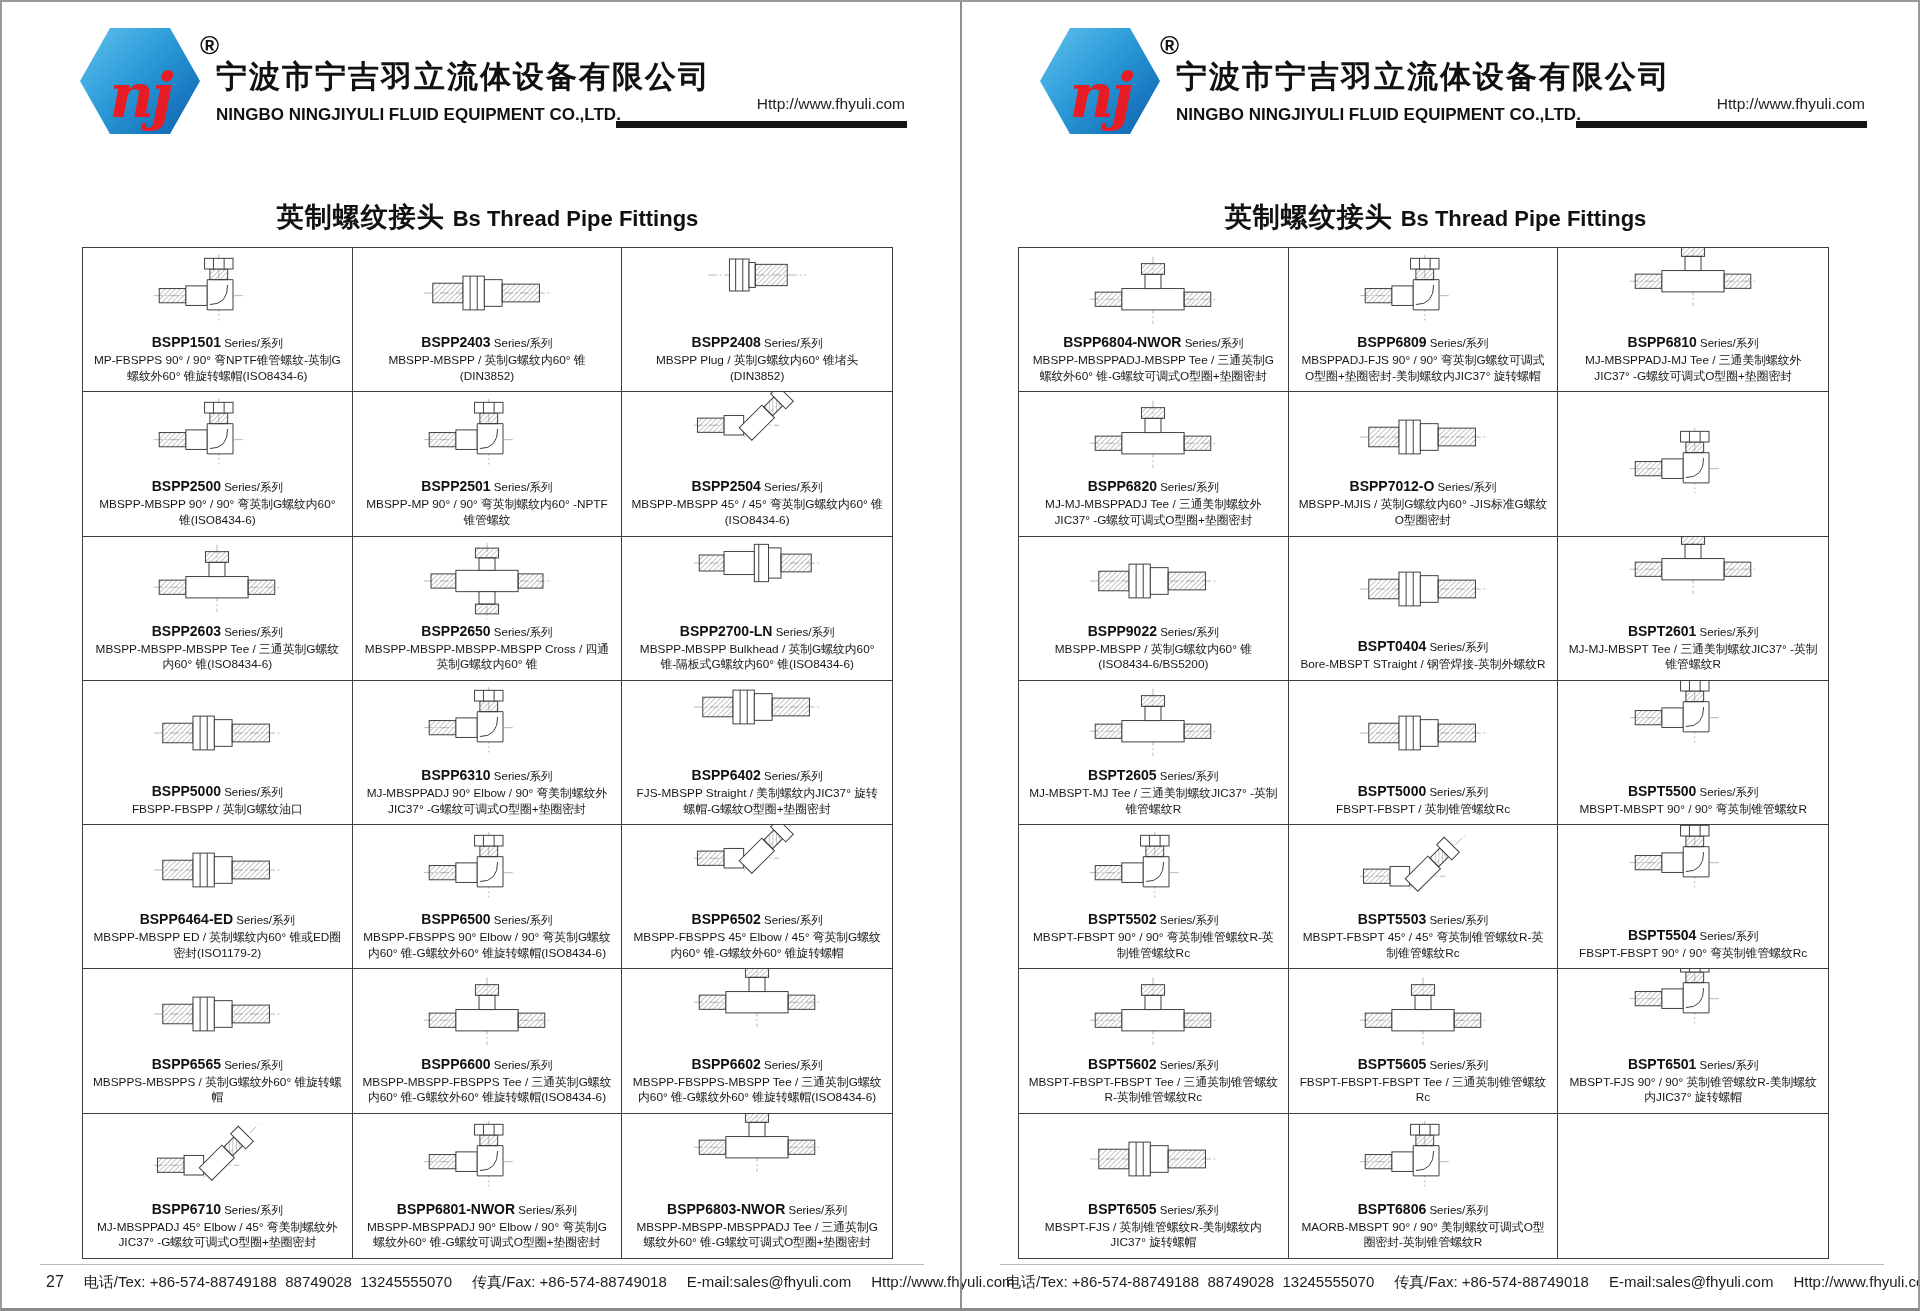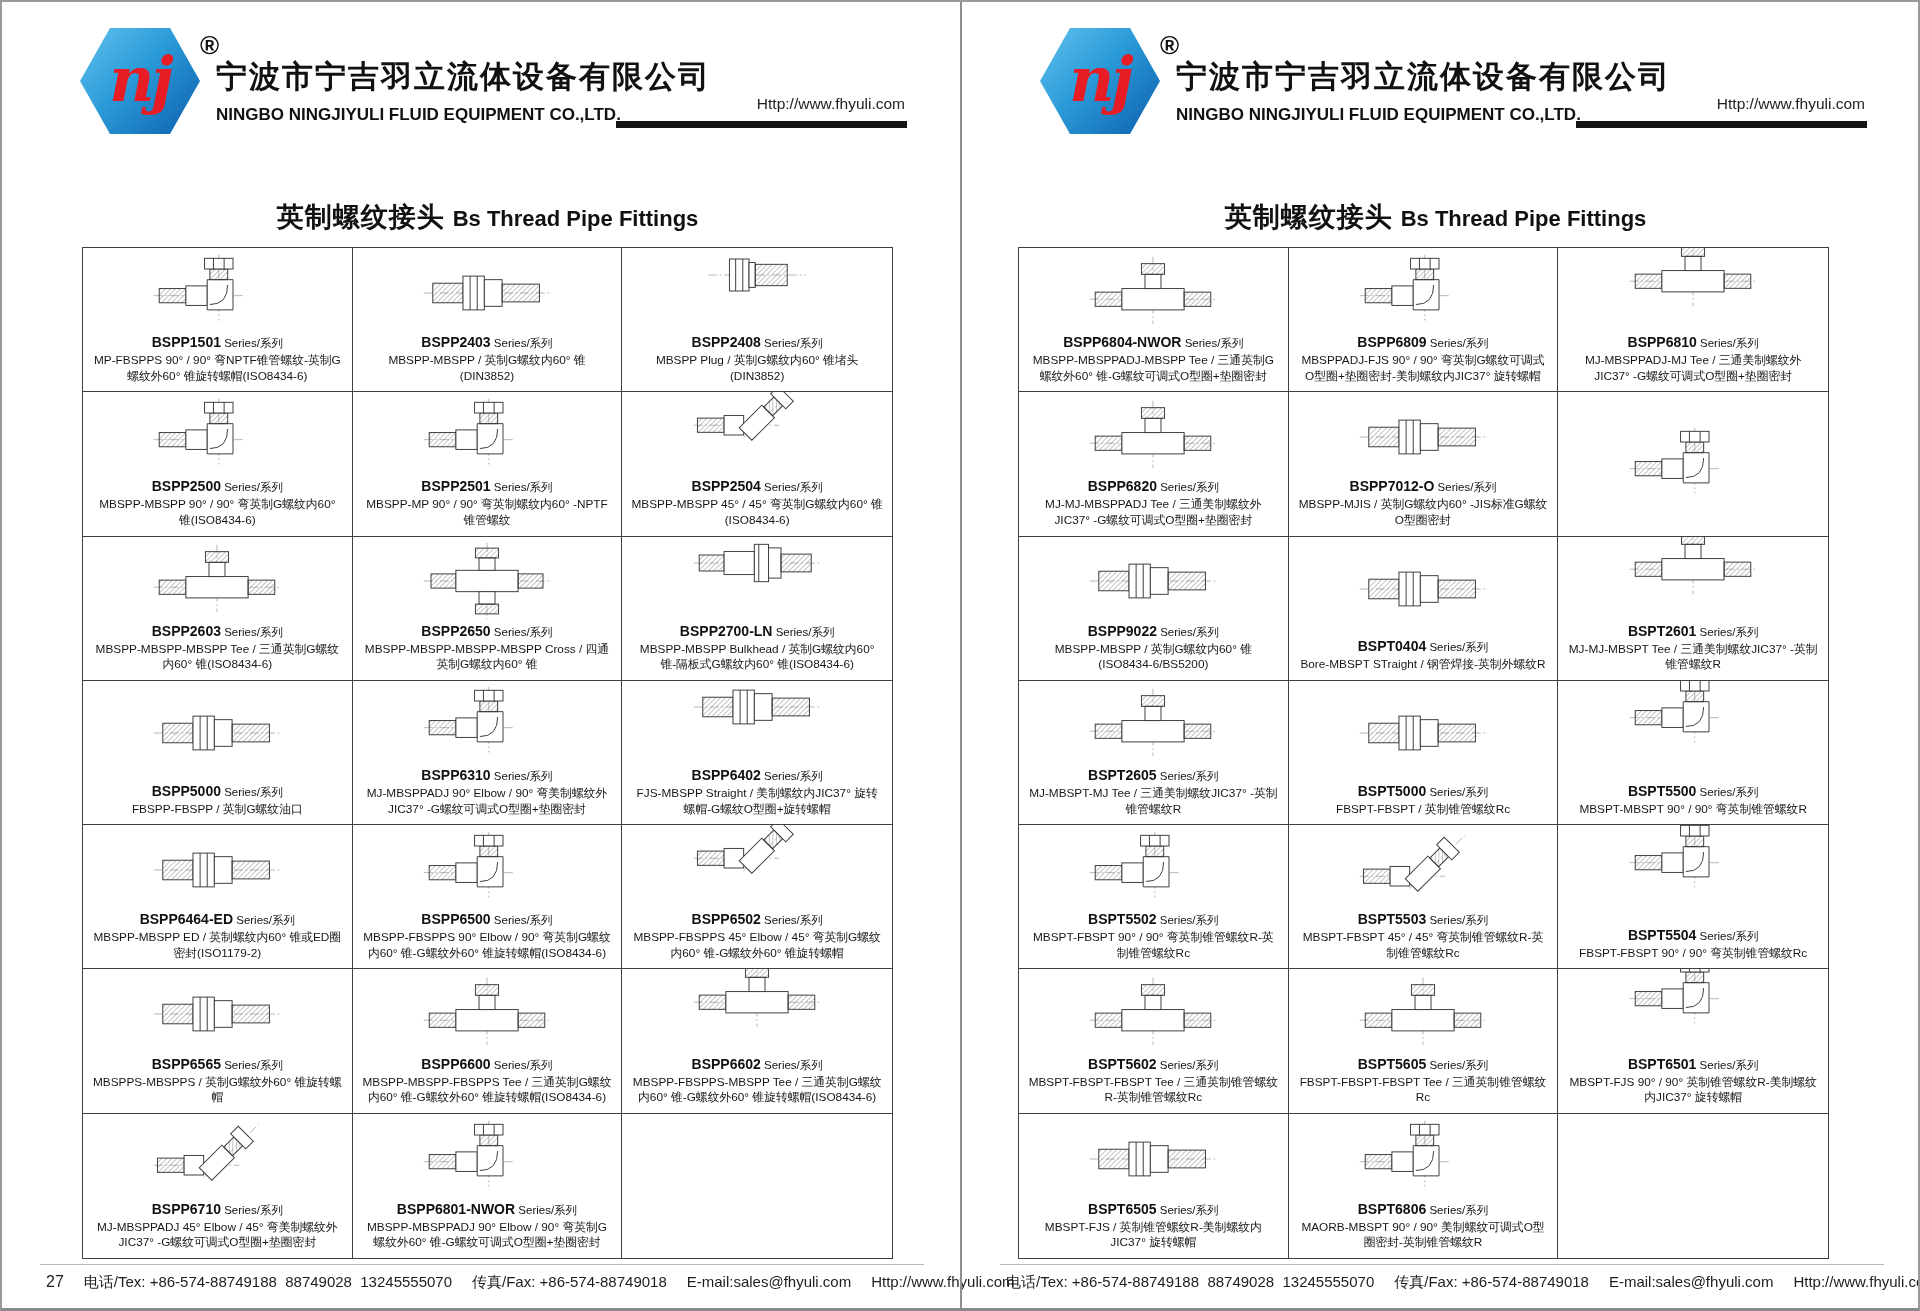--- a/index.html
+++ b/index.html
@@ -16,21 +16,21 @@
   .page { position: absolute; top: 0; width: 960px; height: 1311px; }
   .page-left  { left: 0; }
   .page-right { left: 960px; }
   .mid-divider { position: absolute; left: 958px; top: 0; width: 2px; height: 1311px; background: #8f8f8f; }
 
   
   .hex {
     position: absolute; left: 78px; top: 26px; width: 120px; height: 106px;
     background: linear-gradient(135deg, #62c1ee 0%, #2b9bd8 45%, #0c5fae 100%);
     clip-path: polygon(25% 0, 75% 0, 100% 50%, 75% 100%, 25% 100%, 0 50%);
-    display: flex; align-items: center; justify-content: center;
+    display: flex; align-items: flex-end; justify-content: center;
   }
   .nj {
     color: #e81c24; font-size: 62px; font-weight: bold; font-style: italic;
     font-family: "DejaVu Serif", "Liberation Serif", serif; letter-spacing: -3px;
     transform: translateY(-2px);
   }
   .reg { position: absolute; left: 198px; top: 28px; font-size: 26px; font-weight: bold; color: #111; }
   .company { position: absolute; left: 214px; top: 54px; }
   .company .cn { font-size: 31px; font-weight: bold; letter-spacing: 2px; white-space: nowrap; }
   .company .en { font-size: 17px; font-weight: bold; margin-top: 7px; white-space: nowrap; }
@@ -300,21 +300,21 @@
           </div>
         </div>
         <div class="cell">
           <div class="draw-wrap">
             <svg class="draw" viewBox="0 0 150 90">
               <use href="#sym-straight"></use>
             </svg>
           </div>
           <div class="cellText">
             <div class="code-line"><span class="code">BSPP6402</span><span class="series"> Series/系列</span></div>
-            <div class="desc">FJS-MBSPP Straight / 美制螺纹内JIC37° 旋转螺帽-G螺纹O型圈+旋转螺帽</div>
+            <div class="desc">FJS-MBSPP Straight / 美制螺纹内JIC37° 旋转螺帽-G螺纹O型圈+垫圈密封</div>
           </div>
         </div>
         <div class="cell">
           <div class="draw-wrap">
             <svg class="draw" viewBox="0 0 150 90">
               <use href="#sym-straight"></use>
             </svg>
           </div>
           <div class="cellText">
             <div class="code-line"><span class="code">BSPP6464-ED</span><span class="series"> Series/系列</span></div>
@@ -389,20 +389,31 @@
         </div>
         <div class="cell">
           <div class="draw-wrap">
             <svg class="draw" viewBox="0 0 150 90">
               <use href="#sym-elbow90"></use>
             </svg>
           </div>
           <div class="cellText">
             <div class="code-line"><span class="code">BSPP6801-NWOR</span><span class="series"> Series/系列</span></div>
             <div class="desc">MBSPP-MBSPPADJ 90° Elbow / 90° 弯英制G螺纹外60° 锥-G螺纹可调式O型圈+垫圈密封</div>
+          </div>
+        </div>
+        <div class="cell">
+          <div class="draw-wrap">
+            <svg class="draw" viewBox="0 0 150 90">
+              <use href="#sym-tee"></use>
+            </svg>
+          </div>
+          <div class="cellText">
+            <div class="code-line"><span class="code">BSPP6803-NWOR</span><span class="series"> Series/系列</span></div>
+            <div class="desc">MBSPP-MBSPP-MBSPPADJ Tee / 三通英制G螺纹外60° 锥-G螺纹可调式O型圈+垫圈密封</div>
           </div>
         </div>
       </div>
 
     <div class="footrule"></div>
     <div class="footer">
       <span class="pageno">27</span>
       <span><span>电话/Tex:</span> <span class="pre">+86-574-88749188  88749028  13245555070</span></span>
       <span><span>传真/Fax:</span> <span>+86-574-88749018</span></span>
       <span>E-mail:sales@fhyuli.com</span>

